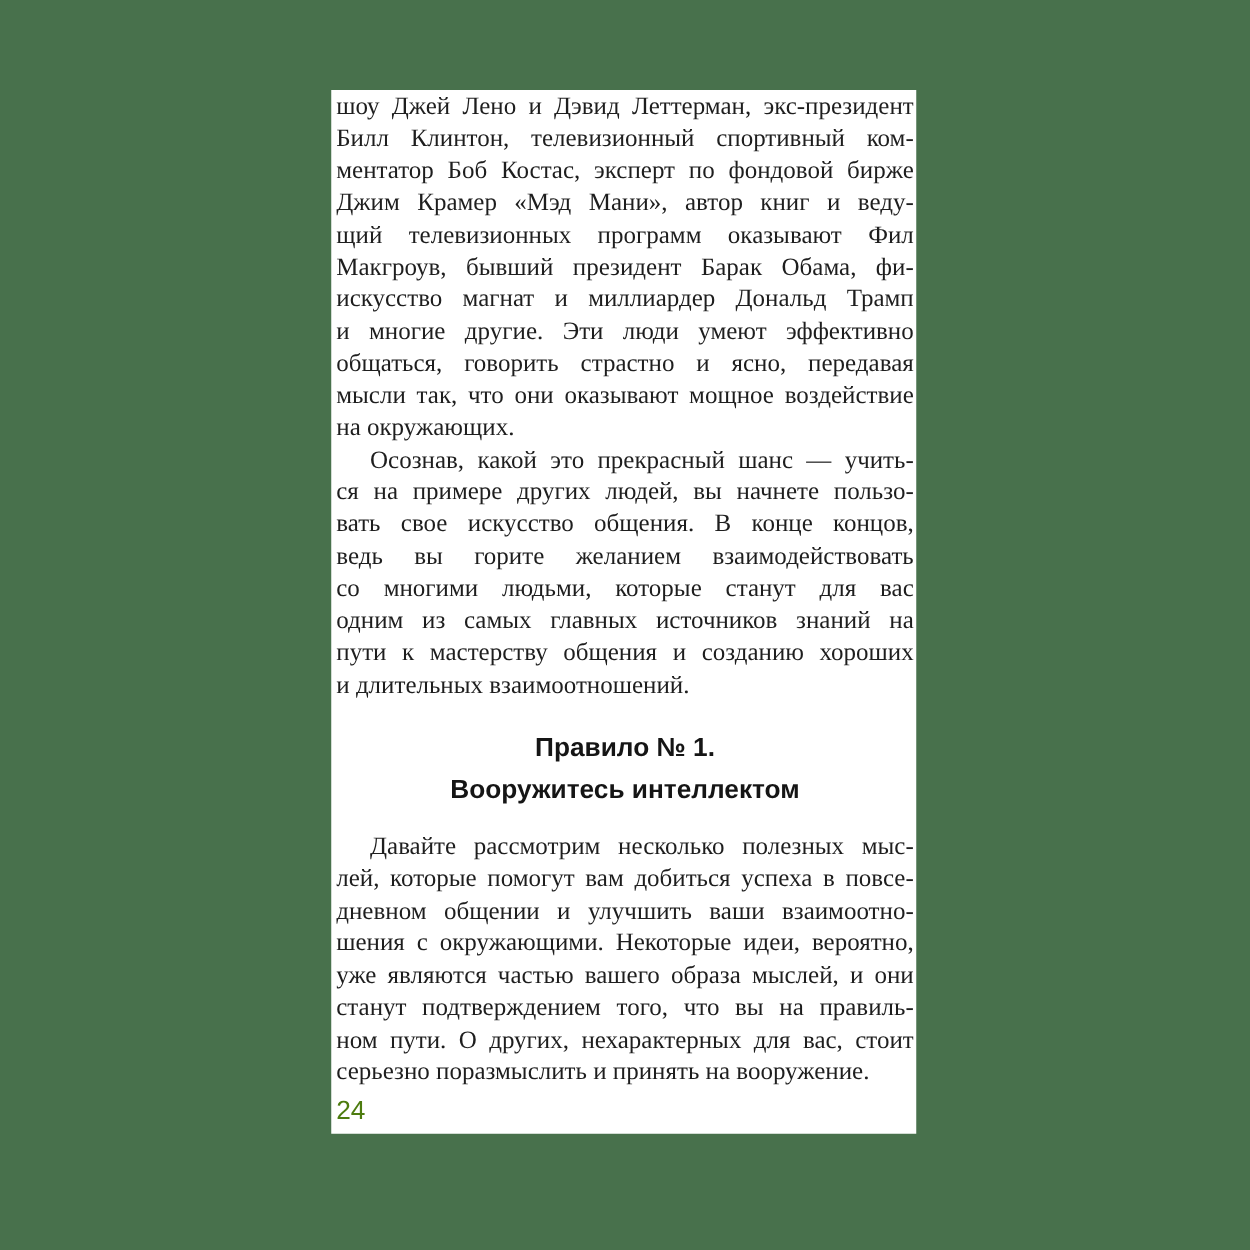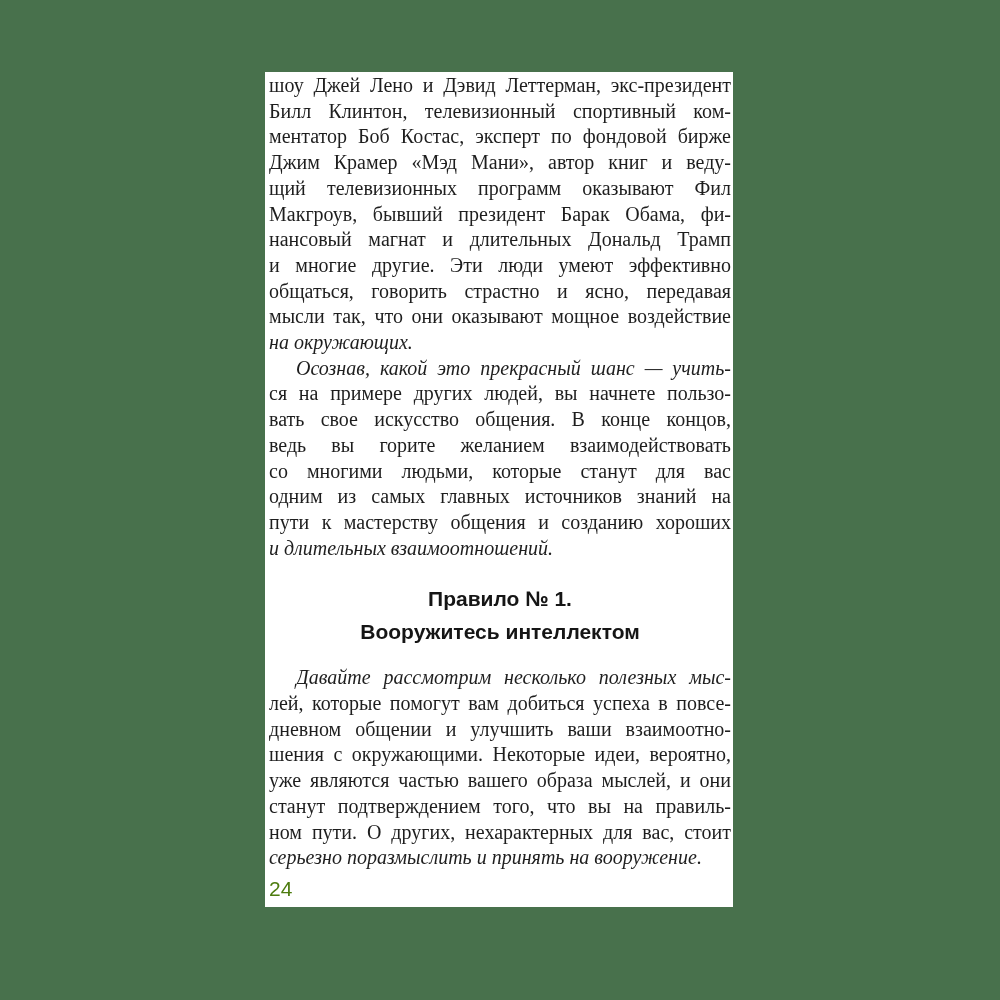--- a/index.html
+++ b/index.html
@@ -24,22 +24,22 @@
     font-size: 20px;
     line-height: 25.7px;
     margin: 0;
   }
   .tl {
     text-align: justify;
     text-align-last: justify;
     white-space: nowrap;
     overflow: hidden;
   }
-  .tl.last { text-align-last: left; font-style: italic; }
-  .para.indent .tl:first-child { text-indent: 27px; font-style: italic; }
+  .tl.last { text-align-last: left; }
+  .para.indent .tl:first-child { text-indent: 27px; }
   .chapter-heading {
     font-family: "Liberation Sans", "DejaVu Sans", sans-serif;
     font-weight: 700;
     font-size: 21px;
     line-height: 33px;
     text-align: center;
     color: #151515;
     margin-top: 21px;
     margin-bottom: 17px;
   }
@@ -57,21 +57,21 @@
 
 <div class="book-page">
 
   <div class="para">
       <div class="tl">шоу Джей Лено и Дэвид Леттерман, экс-президент</div>
       <div class="tl">Билл Клинтон, телевизионный спортивный ком-</div>
       <div class="tl">ментатор Боб Костас, эксперт по фондовой бирже</div>
       <div class="tl">Джим Крамер «Мэд Мани», автор книг и веду-</div>
       <div class="tl">щий телевизионных программ оказывают Фил</div>
       <div class="tl">Макгроув, бывший президент Барак Обама, фи-</div>
-      <div class="tl">нансовый магнат и длительных Дональд Трамп</div>
+      <div class="tl">искусство магнат и миллиардер Дональд Трамп</div>
       <div class="tl">и многие другие. Эти люди умеют эффективно</div>
       <div class="tl">общаться, говорить страстно и ясно, передавая</div>
       <div class="tl">мысли так, что они оказывают мощное воздействие</div>
       <div class="tl last">на окружающих.</div>
     </div>
 
   <div class="para indent">
       <div class="tl">Осознав, какой это прекрасный шанс — учить-</div>
       <div class="tl">ся на примере других людей, вы начнете пользо-</div>
       <div class="tl">вать свое искусство общения. В конце концов,</div>

